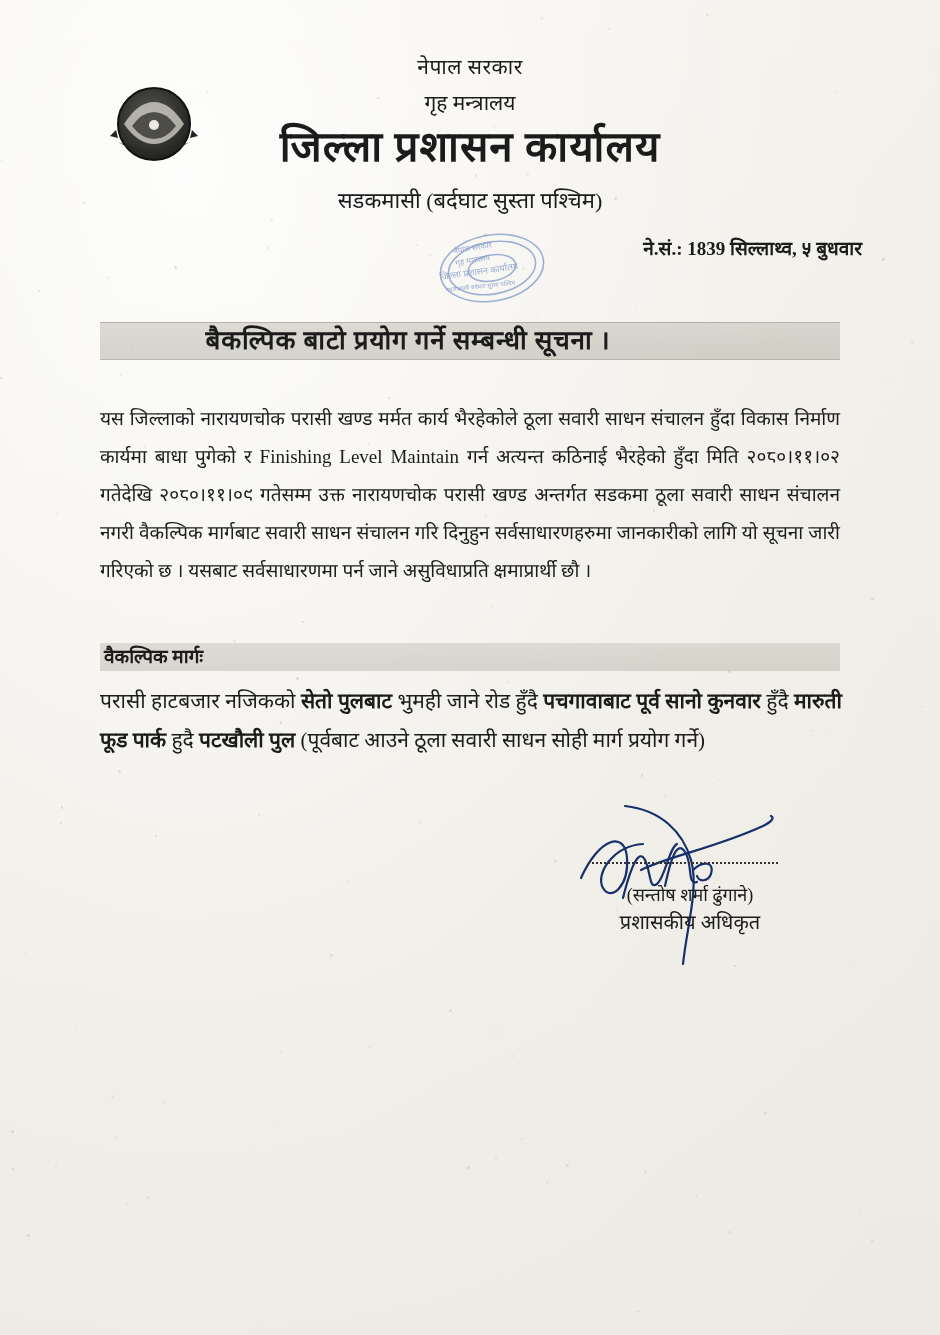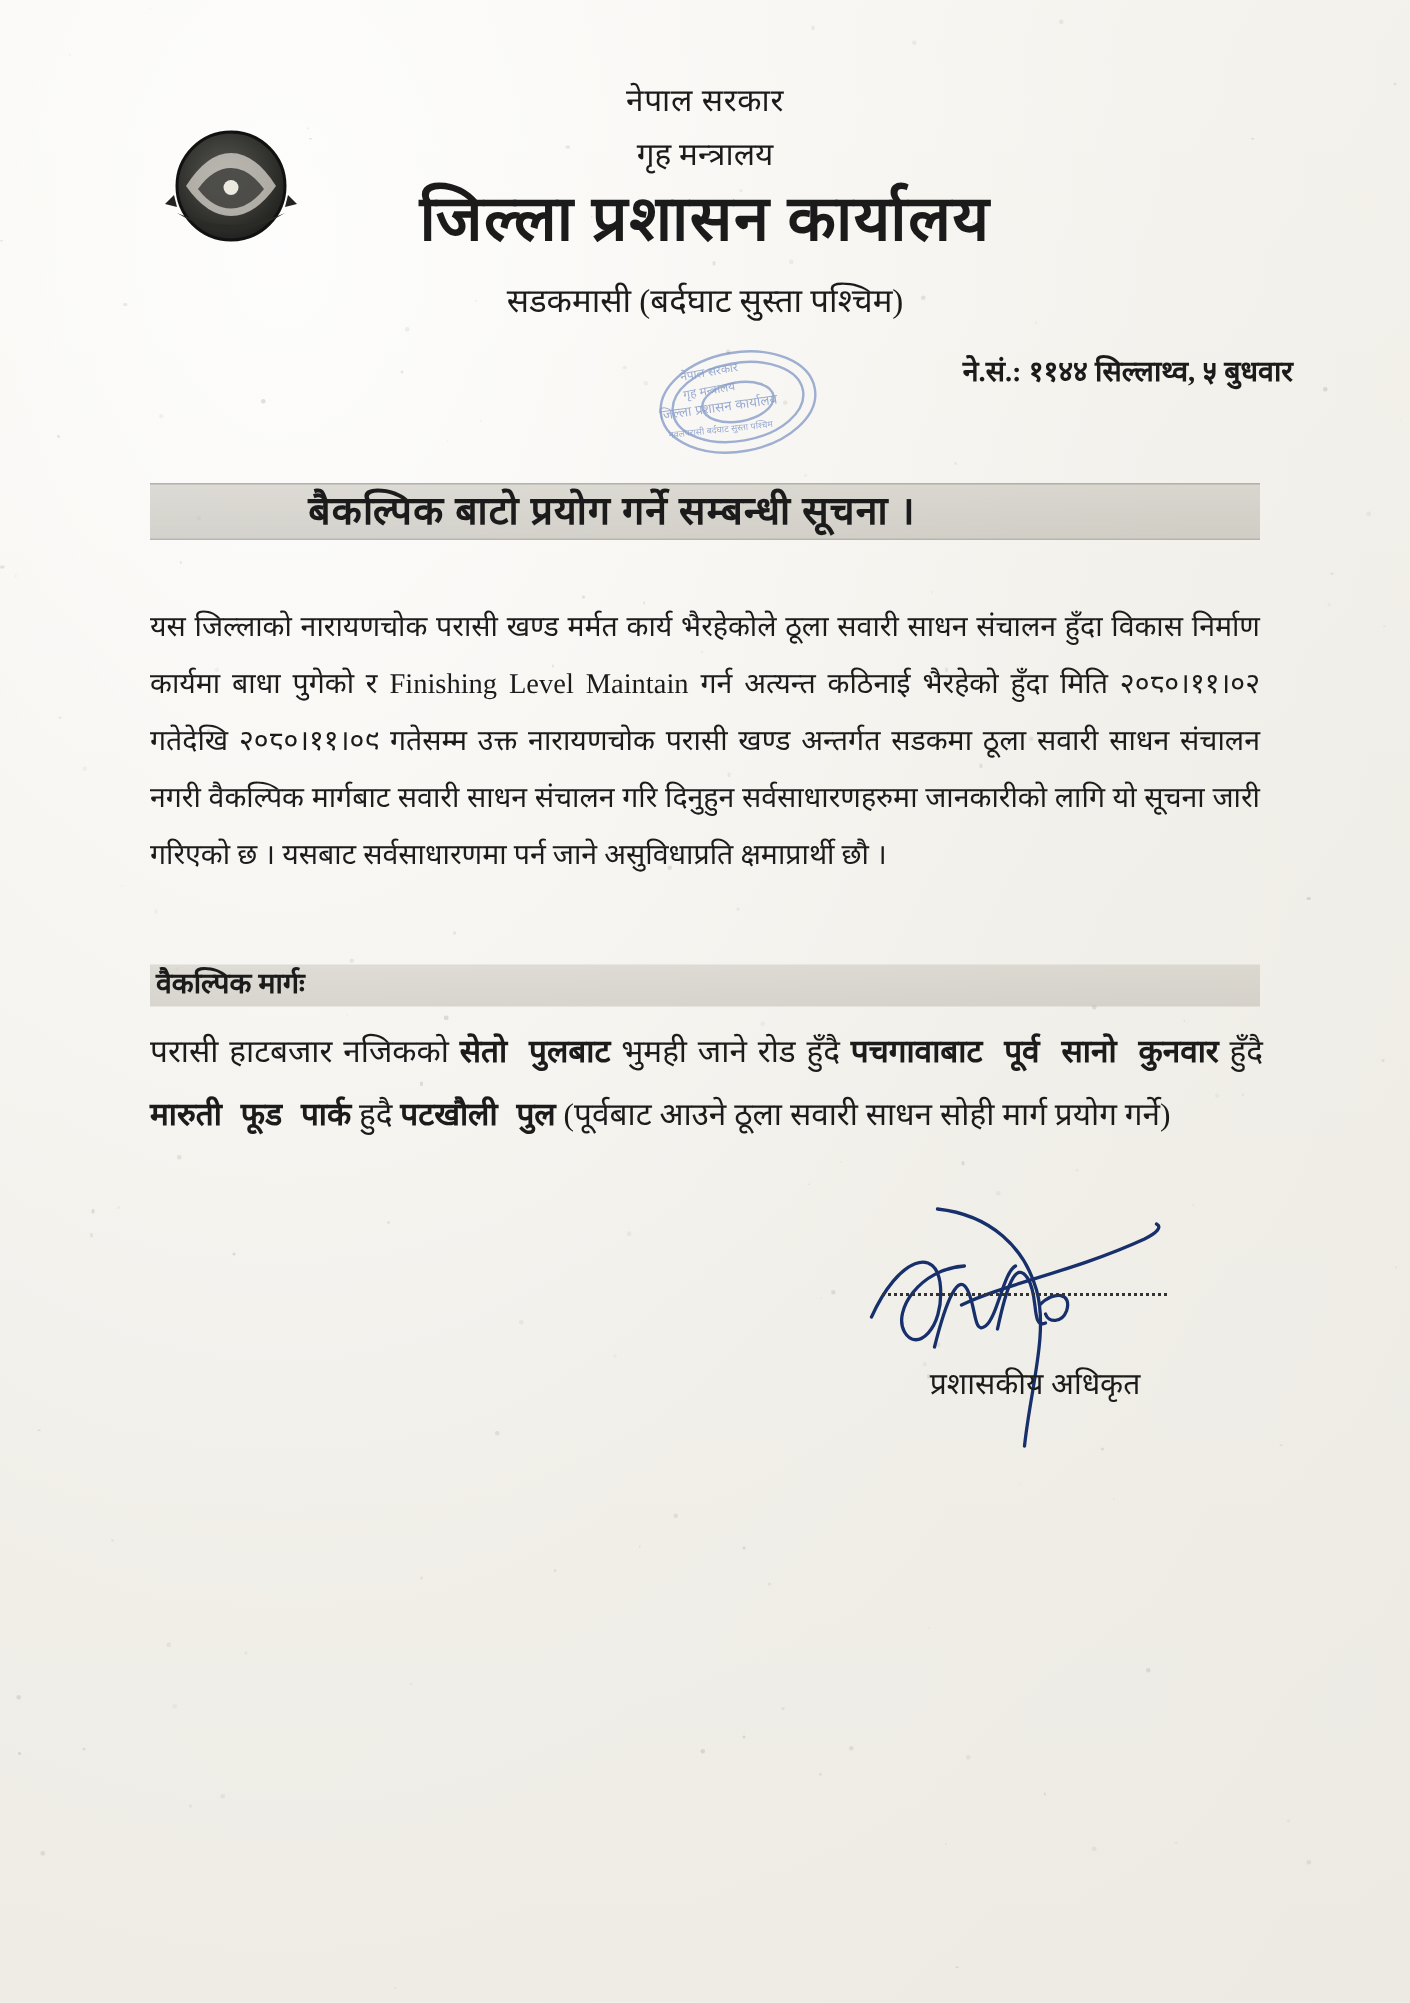--- a/index.html
+++ b/index.html
@@ -152,21 +152,21 @@
   }
   .alt-body {
     position: absolute;
     left: 100px;
     top: 682px;
     width: 742px;
     font-size: 21px;
     line-height: 1.85;
     text-align: justify;
   }
-  .alt-body b { font-weight: bold; font-family: Liberation Mono, monospace; }
+  .alt-body b { font-weight: bold; }
   .sign-svg {
     position: absolute;
     left: 565px;
     top: 786px;
     width: 230px;
     height: 190px;
     pointer-events: none;
   }
   .dots {
     position: absolute;
@@ -378,21 +378,21 @@
         <text x="38" y="38" transform="rotate(-10 38 38)">गृह मन्त्रालय</text>
         <text x="22" y="52" transform="rotate(-8 22 52)" font-size="9">जिल्ला प्रशासन कार्यालय</text>
         <text x="28" y="64" transform="rotate(-6 28 64)" font-size="6">नवलपरासी बर्दघाट सुस्ता पश्चिम</text>
       </g>
     </svg>
   </div>
 
   <div class="date-block">
     <div class="ref-line">
       <span>ने.सं.:</span>
-      <span>११४४ सिल्लाथ्व, ५ बुधवार</span>
+      <span>1839 सिल्लाथ्व, ५ बुधवार</span>
     </div>
   </div>
 
   <div class="subject-band"></div>
   <div class="subject-text">बैकल्पिक बाटो प्रयोग गर्ने सम्बन्धी सूचना ।</div>
 
   <div class="body-text">यस जिल्लाको नारायणचोक परासी खण्ड मर्मत कार्य भैरहेकोले ठूला सवारी साधन संचालन हुँदा विकास निर्माण कार्यमा बाधा पुगेको र Finishing Level Maintain गर्न अत्यन्त कठिनाई भैरहेको हुँदा मिति २०८०।११।०२ गतेदेखि २०८०।११।०९ गतेसम्म उक्त नारायणचोक परासी खण्ड अन्तर्गत सडकमा ठूला सवारी साधन संचालन नगरी वैकल्पिक मार्गबाट सवारी साधन संचालन गरि दिनुहुन सर्वसाधारणहरुमा जानकारीको लागि यो सूचना जारी गरिएको छ । यसबाट सर्वसाधारणमा पर्न जाने असुविधाप्रति क्षमाप्रार्थी छौ ।</div>
 
   <div class="alt-band"></div>
   <div class="alt-heading">वैकल्पिक मार्गः</div>
@@ -402,15 +402,16 @@
     <g fill="none" stroke="#17306b" stroke-width="2.2" stroke-linecap="round">
       <path d="M16 92 C34 52, 60 44, 62 72 C64 100, 46 116, 38 102 C30 88, 48 60, 78 58"></path>
       <path d="M58 112 C66 80, 74 62, 80 74 C86 86, 84 104, 92 98 C100 92, 104 62, 112 58"></path>
       <path d="M100 100 C106 72, 112 54, 120 66 C128 78, 122 100, 132 96"></path>
       <path d="M60 20 C96 24, 118 46, 126 74 C134 102, 122 140, 118 178"></path>
       <path d="M76 84 C104 70, 150 62, 198 40 C206 36, 210 32, 206 30"></path>
       <path d="M128 84 C138 74, 150 76, 146 88 C143 96, 134 96, 132 90"></path>
     </g>
   </svg>
   <div class="dots"></div>
+  <div class="sign-name">(सन्तोष शर्मा ढुंगाने)</div>
   <div class="sign-title">प्रशासकीय अधिकृत</div>
 
 </div>
 
 </body></html>

